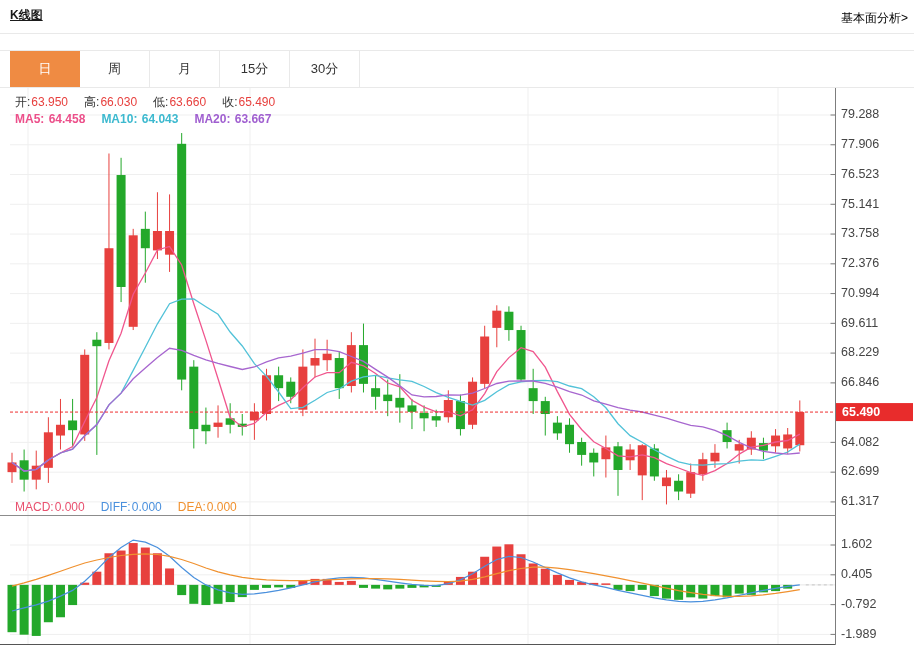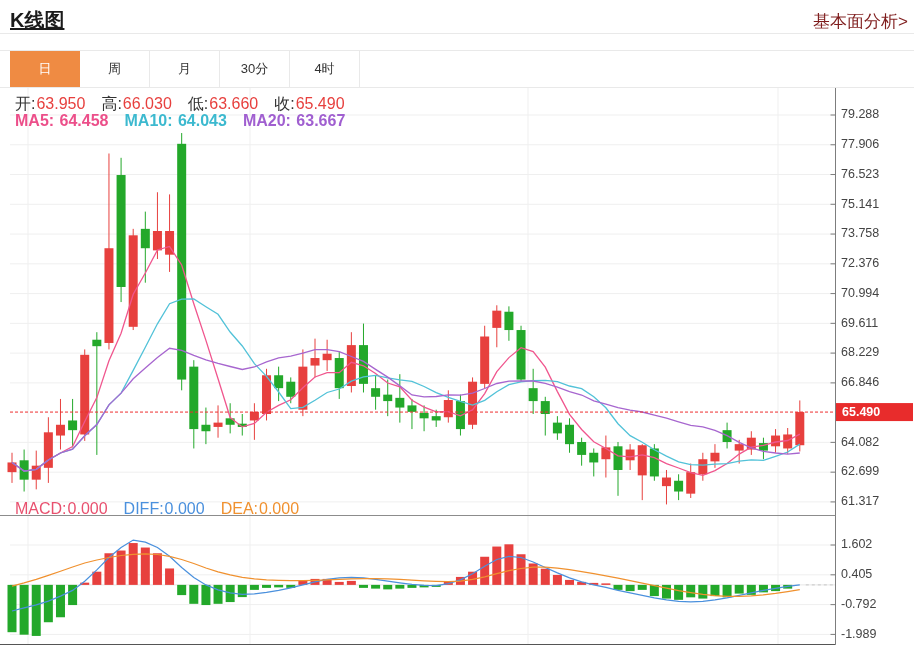--- a/index.html
+++ b/index.html
@@ -1,48 +1,48 @@
 <!DOCTYPE html>
 <html><head>
 <meta charset="utf-8">
 <style>
   html,body{margin:0;padding:0;background:#fff;}
   .page{position:relative;width:914px;height:648px;background:#fff;overflow:hidden;
         font-family:"Liberation Sans","DejaVu Sans",sans-serif;}
-  .page-title{position:absolute;top:7px;left:10px;margin:0;font-size:20px;font-weight:bold;color:#1b1b1b;text-decoration:underline;}
-  .fa-link{position:absolute;top:10px;right:6px;font-size:17px;color:#7f1d1d;text-decoration:none;cursor:pointer;}
+  .page-title{position:absolute;top:7px;left:10px;margin:0;font-size:12px;font-weight:bold;color:#1b1b1b;text-decoration:underline;}
+  .fa-link{position:absolute;top:10px;right:6px;font-size:12px;color:#000000;text-decoration:none;cursor:pointer;}
   .title-divider{position:absolute;top:33px;left:0;width:914px;height:1px;background:#e9e9e9;}
   .tabs{position:absolute;top:50px;left:0;width:914px;height:38px;box-sizing:border-box;
         border-top:1px solid #e9e9e9;border-bottom:1px solid #e9e9e9;display:flex;padding-left:10px;}
   .tab{width:70px;box-sizing:border-box;border-right:1px solid #e9e9e9;display:flex;align-items:center;
        justify-content:center;font-size:13px;color:#333;cursor:pointer;background:#fff;}
   .tab:first-child{border-left:1px solid #e9e9e9;}
   .tab.active{background:#ef8b43;border-color:#ef8b43;color:#fff;}
-  .legend{position:absolute;left:15px;font-size:16px;white-space:nowrap;z-index:2;text-align:right;}
+  .legend{position:absolute;left:15px;font-size:12px;white-space:nowrap;z-index:2;text-align:right;}
   .legend .item{margin-right:16px;}
   .legend .item .lab{margin-right:1px;}
   #ohlc-legend{top:94px;}
   #ma-legend{top:112px;font-weight:bold;}
   #macd-legend{top:500px;}
   #chart-svg{position:absolute;top:0;left:0;z-index:1;}
 </style>
 </head>
 <body>
 
 <div class="page">
   <h1 class="page-title">K线图</h1>
   <a class="fa-link">基本面分析&gt;</a>
   <div class="title-divider"></div>
 
   <div class="tabs">
       <div class="tab active">日</div>
       <div class="tab">周</div>
       <div class="tab">月</div>
+      <div class="tab">15分</div>
       <div class="tab">30分</div>
-      <div class="tab">4时</div>
     </div>
 
   <div class="legend" id="ohlc-legend"><span class="item"><span class="lab" style="color: rgb(51, 51, 51);">开:</span><span style="color: rgb(231, 64, 62);">63.950</span></span><span class="item"><span class="lab" style="color: rgb(51, 51, 51);">高:</span><span style="color: rgb(231, 64, 62);">66.030</span></span><span class="item"><span class="lab" style="color: rgb(51, 51, 51);">低:</span><span style="color: rgb(231, 64, 62);">63.660</span></span><span class="item"><span class="lab" style="color: rgb(51, 51, 51);">收:</span><span style="color: rgb(231, 64, 62);">65.490</span></span></div>
   <div class="legend" id="ma-legend"><span class="item"><span class="lab" style="color: rgb(236, 79, 138);">MA5: </span><span style="color: rgb(236, 79, 138);">64.458</span></span><span class="item"><span class="lab" style="color: rgb(60, 185, 207);">MA10: </span><span style="color: rgb(60, 185, 207);">64.043</span></span><span class="item"><span class="lab" style="color: rgb(160, 95, 208);">MA20: </span><span style="color: rgb(160, 95, 208);">63.667</span></span></div>
   <div class="legend" id="macd-legend"><span class="item"><span class="lab" style="color: rgb(232, 80, 110);">MACD:</span><span style="color: rgb(232, 80, 110);">0.000</span></span><span class="item"><span class="lab" style="color: rgb(74, 144, 221);">DIFF:</span><span style="color: rgb(74, 144, 221);">0.000</span></span><span class="item"><span class="lab" style="color: rgb(240, 145, 47);">DEA:</span><span style="color: rgb(240, 145, 47);">0.000</span></span></div>
 
   <svg id="chart-svg" width="914" height="648">
       <g stroke="#efefef" stroke-width="1">
         <line x1="28" y1="88" x2="28" y2="644.5"></line>
         <line x1="250" y1="88" x2="250" y2="644.5"></line>

